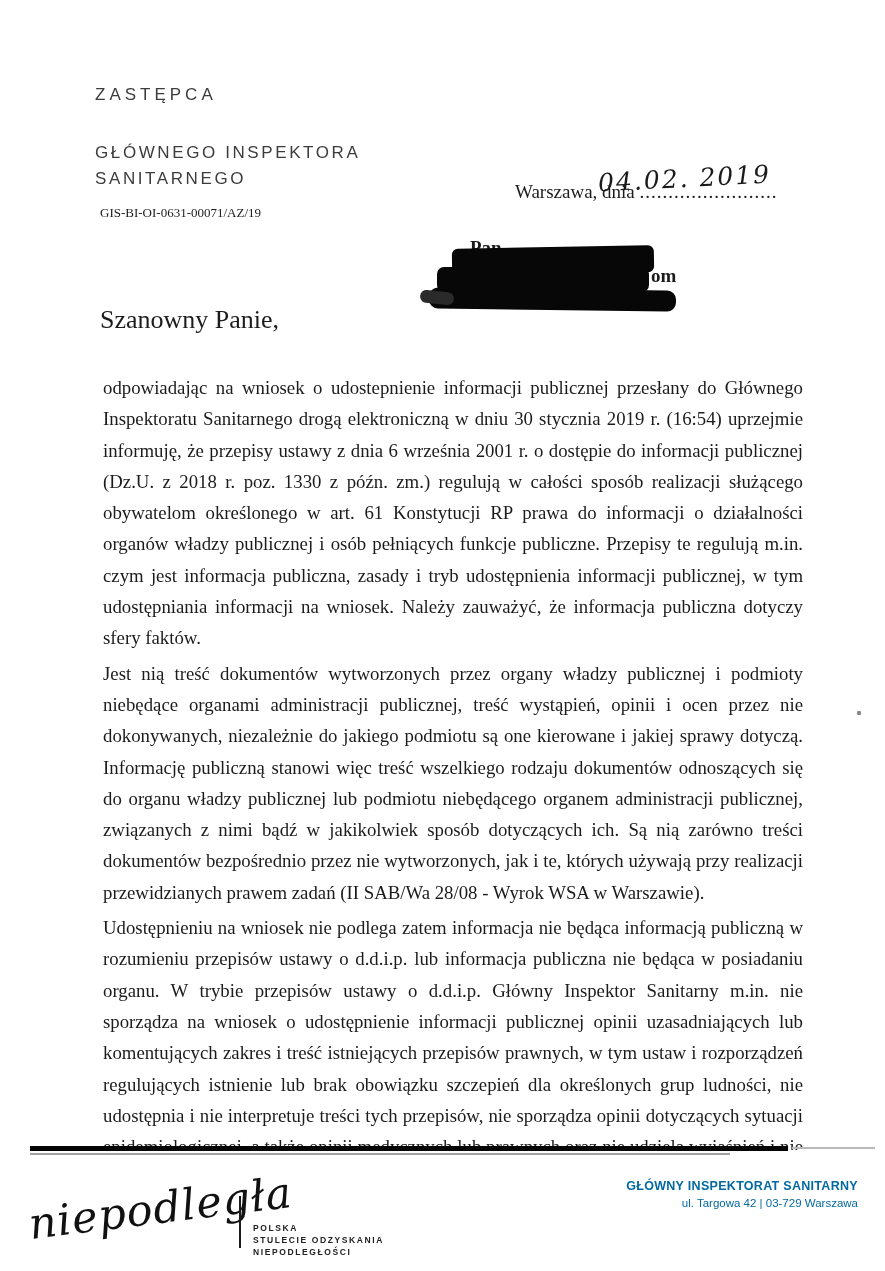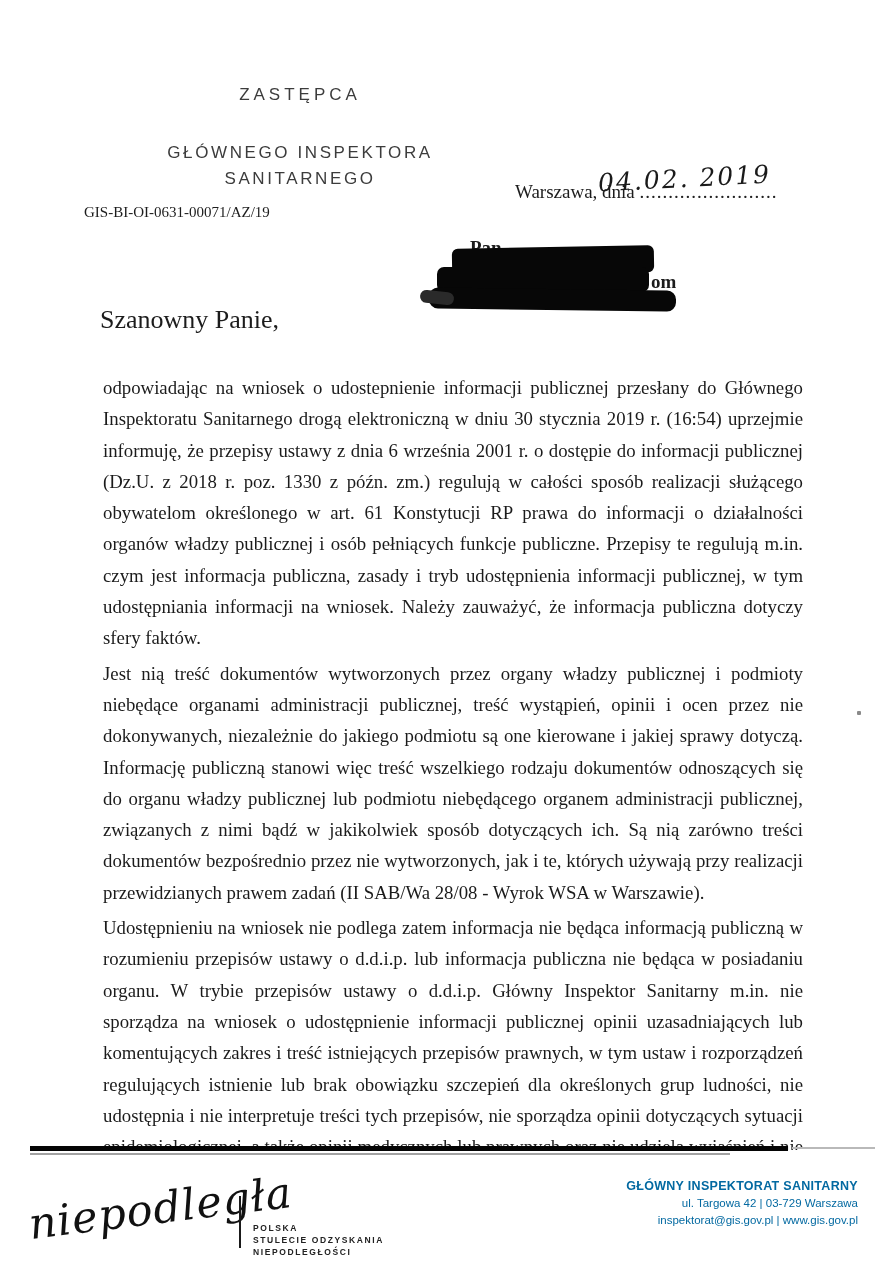--- a/index.html
+++ b/index.html
@@ -6,48 +6,48 @@
   body{
     width:885px;height:1271px;position:relative;
     background:#ffffff;overflow:hidden;
     font-family:"Liberation Serif", serif;
     color:#1c1c1c;
   }
   .abs{position:absolute;}
 
   
   .letterhead{
-    left:95px;top:82px;width:410px;text-align:center;
+    left:95px;top:82px;width:410px;
     font-family:"Liberation Sans", sans-serif;
     color:#3c3c3c;
   }
   .letterhead .l1{font-size:17px;letter-spacing:4px;line-height:26px;}
   .letterhead .l2{font-size:17px;letter-spacing:2.6px;line-height:26px;margin-top:32px;}
 
   
   .dateline{left:515px;top:181px;font-size:19px;white-space:nowrap;}
   .dateline .dots{letter-spacing:1px;color:#222;}
   .handwritten{
     left:598px;top:164px;font-size:25px;
     font-family:"DejaVu Serif", serif;font-style:italic;
     transform:rotate(-3deg);letter-spacing:2px;color:#1a1a1a;
     white-space:nowrap;
   }
 
   
-  .refs{left:84px;top:201px;font-size:15px;line-height:23px;}
+  .refs{left:100px;top:201px;font-size:13px;line-height:23px;}
 
   
   .recipient-prefix{left:470px;top:237px;font-size:19px;font-weight:bold;}
   .redact{background:#070707;position:absolute;}
   .r1{left:452px;top:247px;width:202px;height:27px;border-radius:6px;transform:rotate(-1deg);}
   .r2{left:437px;top:267px;width:212px;height:25px;border-radius:7px;}
   .r3{left:429px;top:289px;width:247px;height:21px;border-radius:9px;transform:rotate(0.8deg);}
   .r4{left:420px;top:291px;width:34px;height:13px;border-radius:7px;transform:rotate(6deg);background:#2a2a2a;}
-  .redact-suffix{left:651px;top:271px;font-size:19px;font-weight:bold;z-index:3;}
+  .redact-suffix{left:651px;top:265px;font-size:19px;font-weight:bold;z-index:3;}
 
   
   .greeting{left:100px;top:305px;font-size:26px;}
   .bodytext{
     left:99px;top:368px;width:708px;height:782px;overflow:hidden;
     font-size:18.8px;line-height:31.3px;text-align:justify;
     color:#1b1b1b;
   }
   .bodytext p{margin:4px;padding:0;hyphens:none;}
   .bodytext p.cut{text-align-last:justify;}
@@ -120,14 +120,13 @@
 <div class="abs logo-script">niepodległa</div>
 <div class="abs footer-divider"></div>
 <div class="abs campaign">
   <div>POLSKA</div>
   <div>STULECIE ODZYSKANIA</div>
   <div>NIEPODLEGŁOŚCI</div>
 </div>
 <div class="abs org-block">
   <div class="org-name">GŁÓWNY INSPEKTORAT SANITARNY</div>
   <div class="org-line">ul. Targowa 42 | 03-729 Warszawa</div>
-  <div class="org-line">inspektorat@gis.gov.pl | www.gis.gov.pl</div>
 </div>
 
 </body></html>

